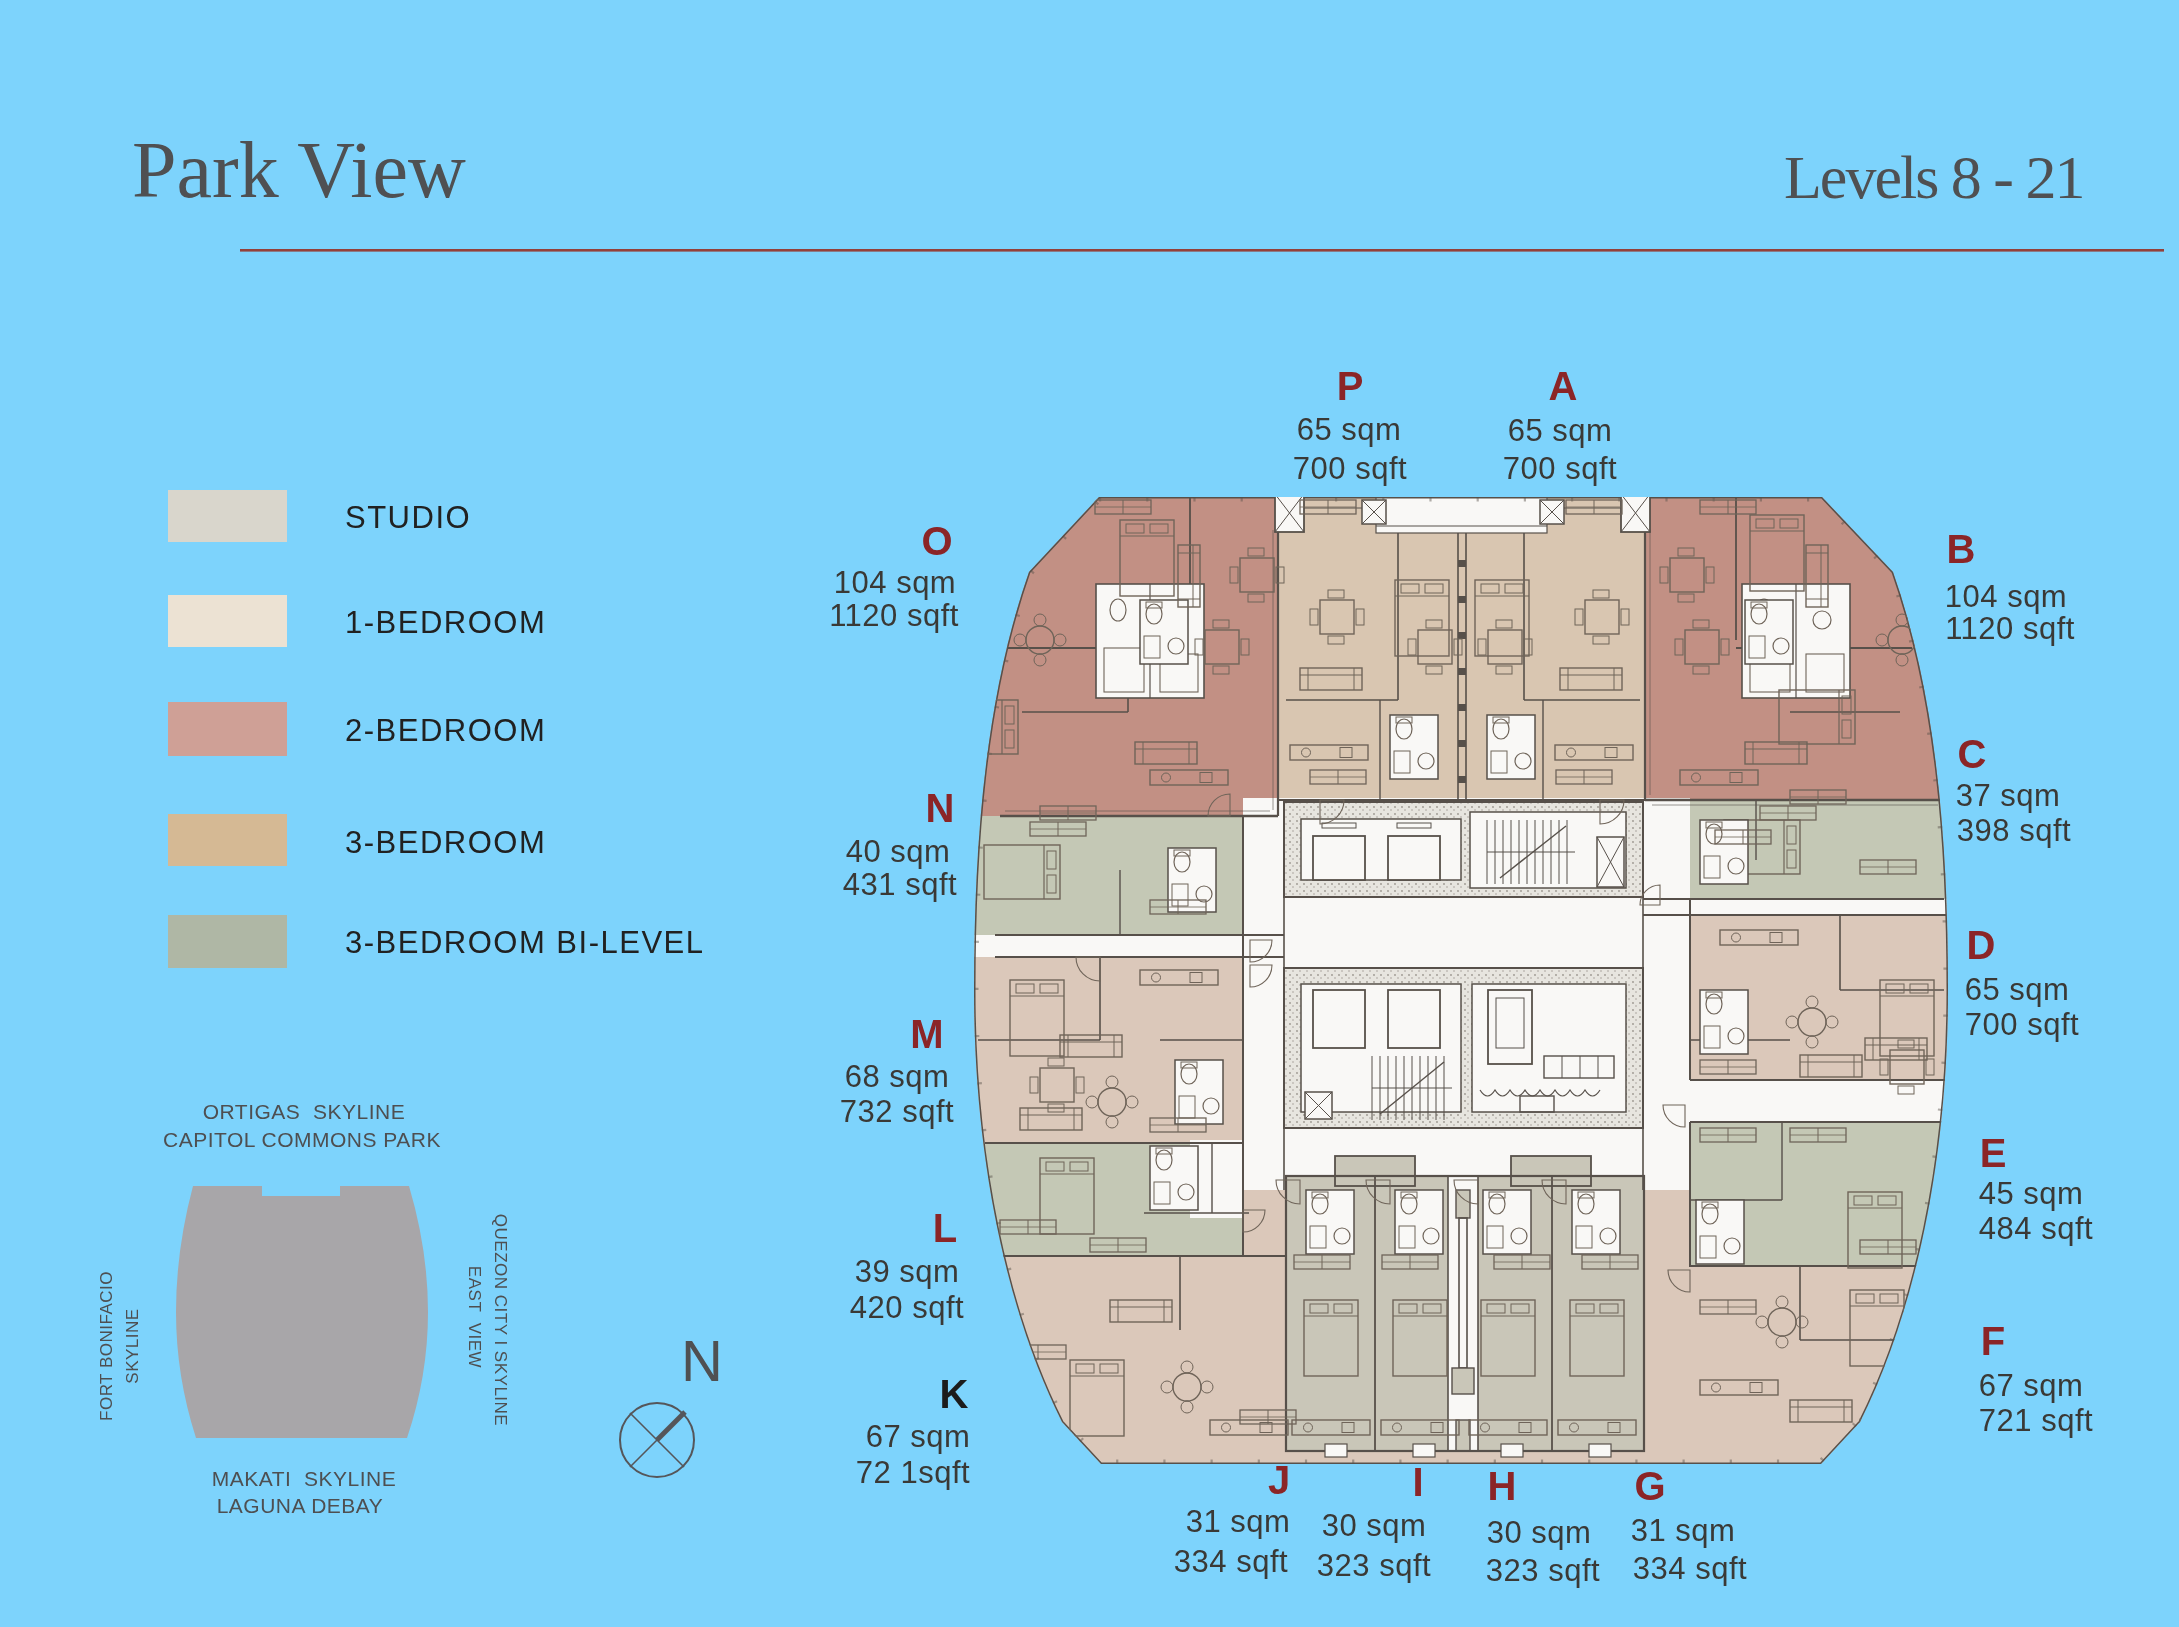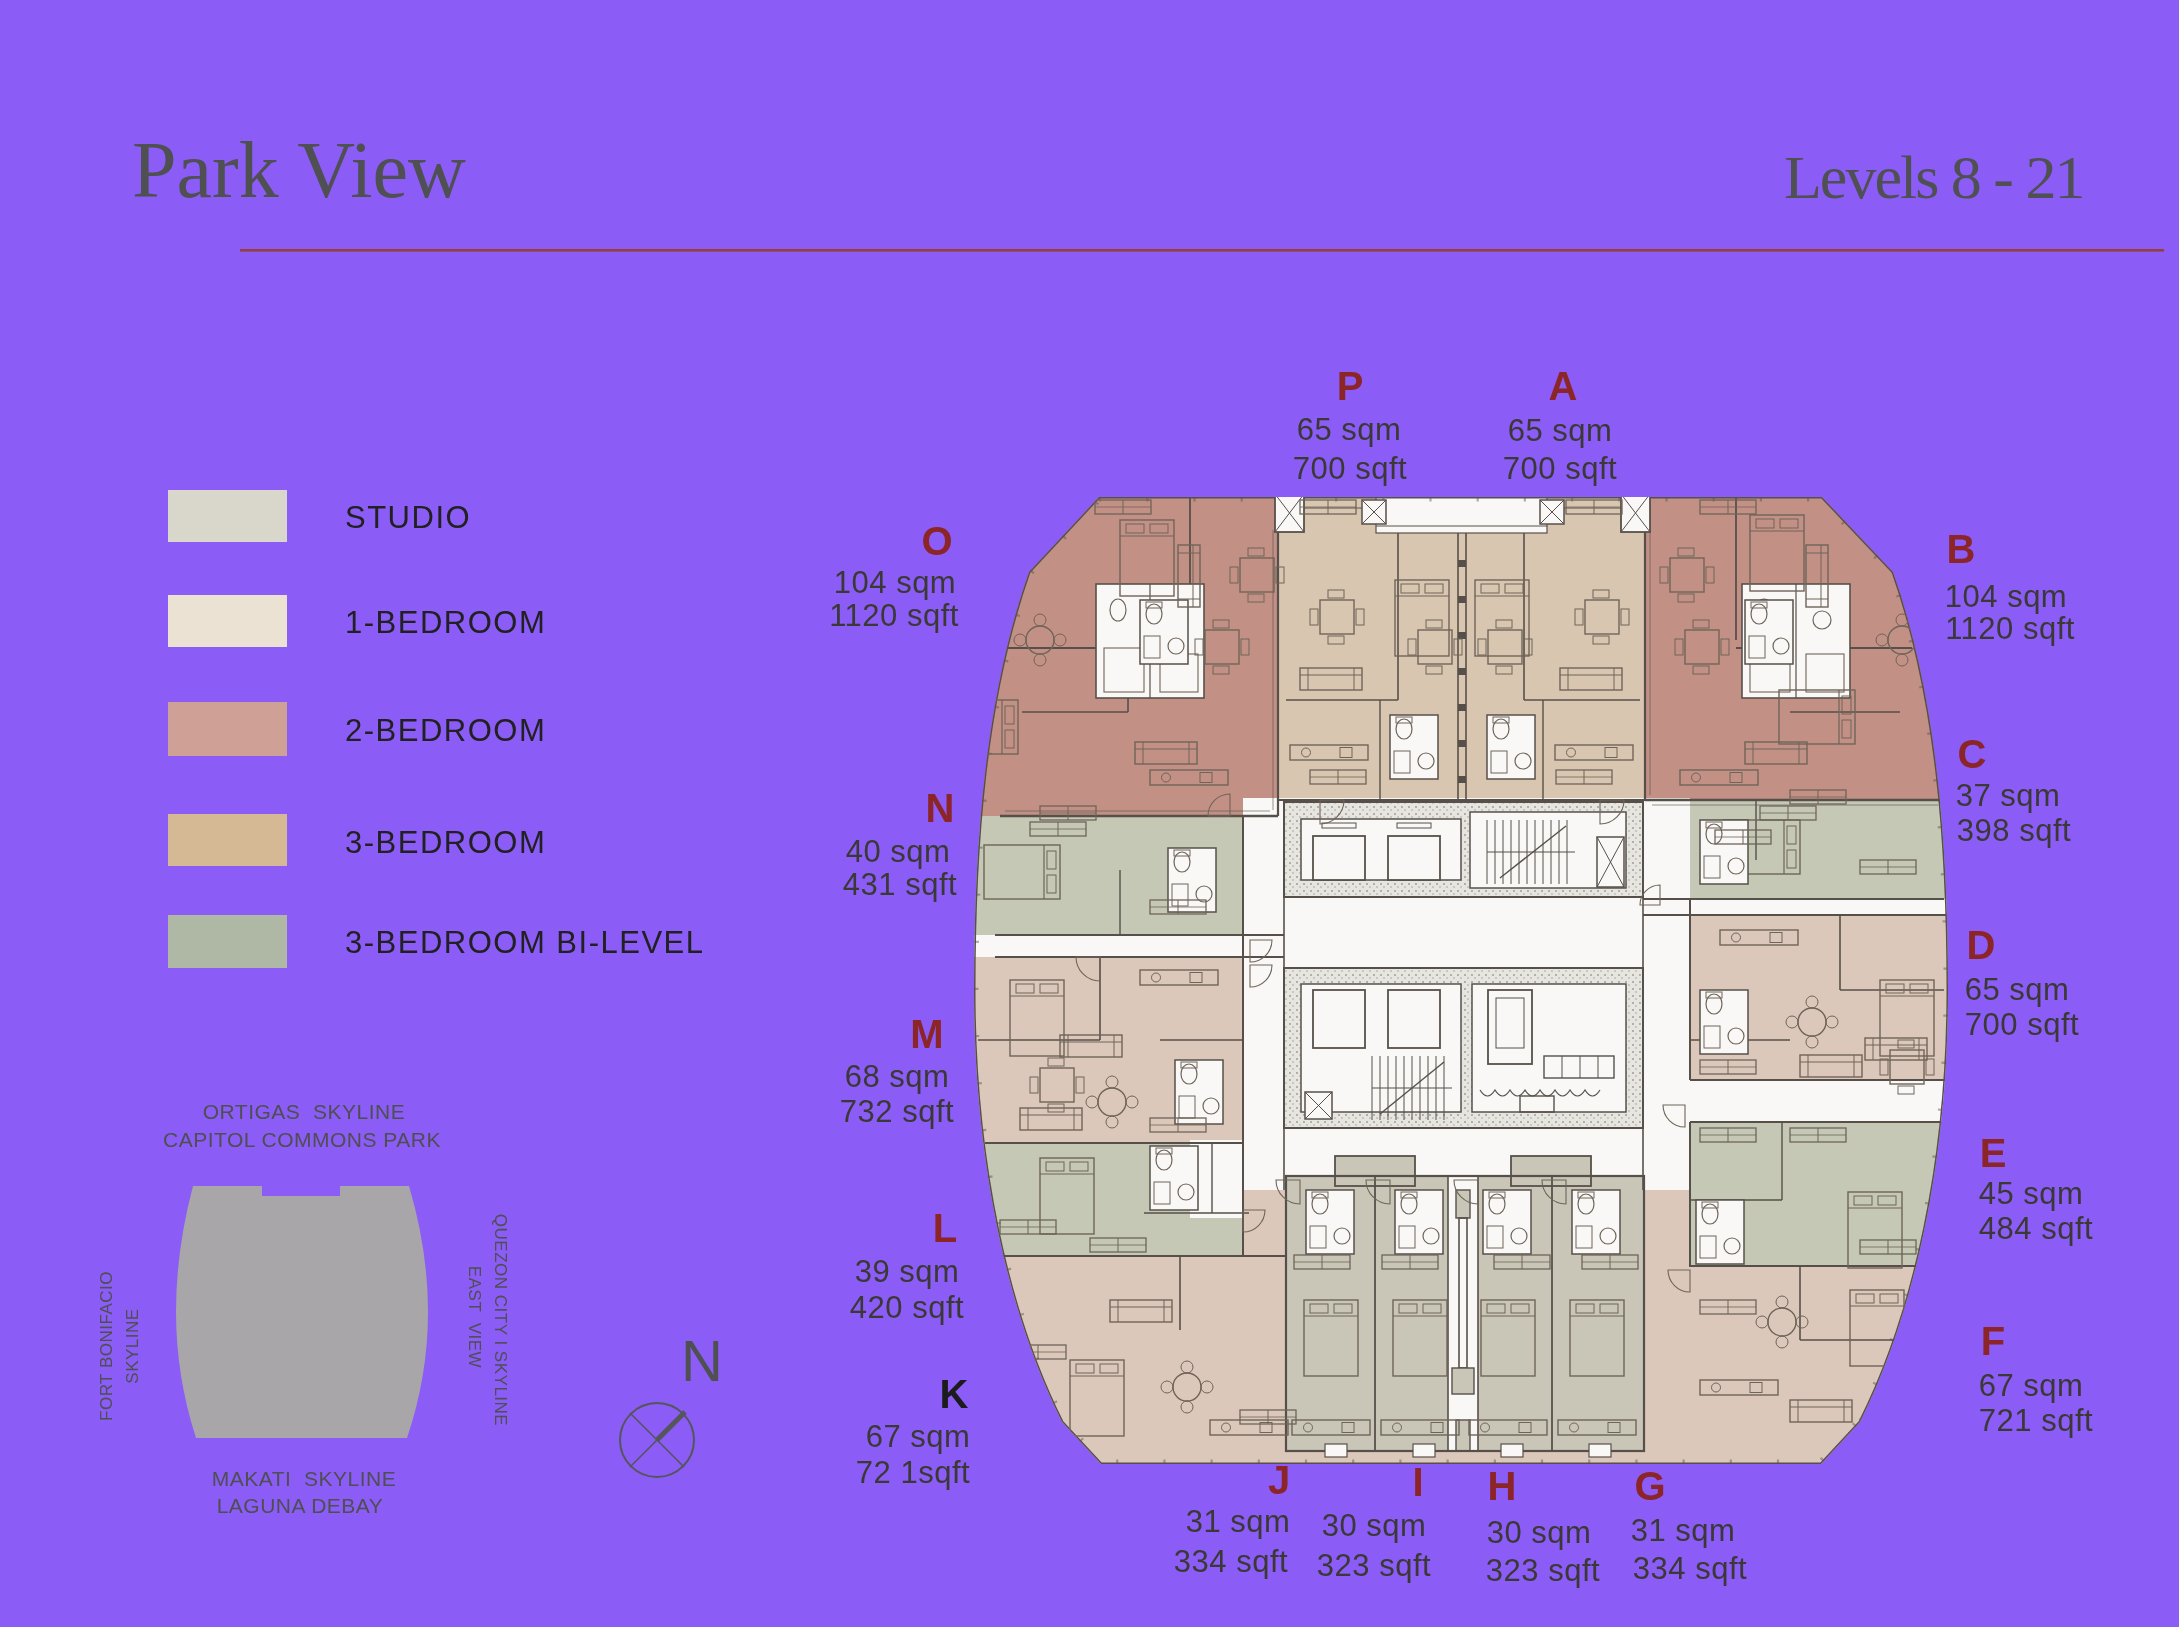--- a/index.html
+++ b/index.html
@@ -1,14 +1,14 @@
 <!DOCTYPE html>
 <html><head><meta charset="utf-8"><title>Park View</title><style>
 html,body{margin:0;padding:0;background:#f4f4f2;}
-.page{position:relative;width:2179px;height:1627px;background:#8b5cf6;overflow:hidden;}
+.page{position:relative;width:2179px;height:1627px;background:#7dd3fc;overflow:hidden;}
 </style></head><body>
 <div class="page">
 <svg width="2179" height="1627" viewBox="0 0 2179 1627">
 <defs>
 <g id="bed">
           <rect x="0" y="0" width="54" height="76" fill="none" stroke="#6f6459" stroke-width="1.4"></rect>
           <line x1="0" y1="16" x2="54" y2="16" stroke="#6f6459" stroke-width="1.2"></line>
           <rect x="6" y="4" width="18" height="9" fill="none" stroke="#6f6459" stroke-width="1"></rect>
           <rect x="30" y="4" width="18" height="9" fill="none" stroke="#6f6459" stroke-width="1"></rect>
         </g>

